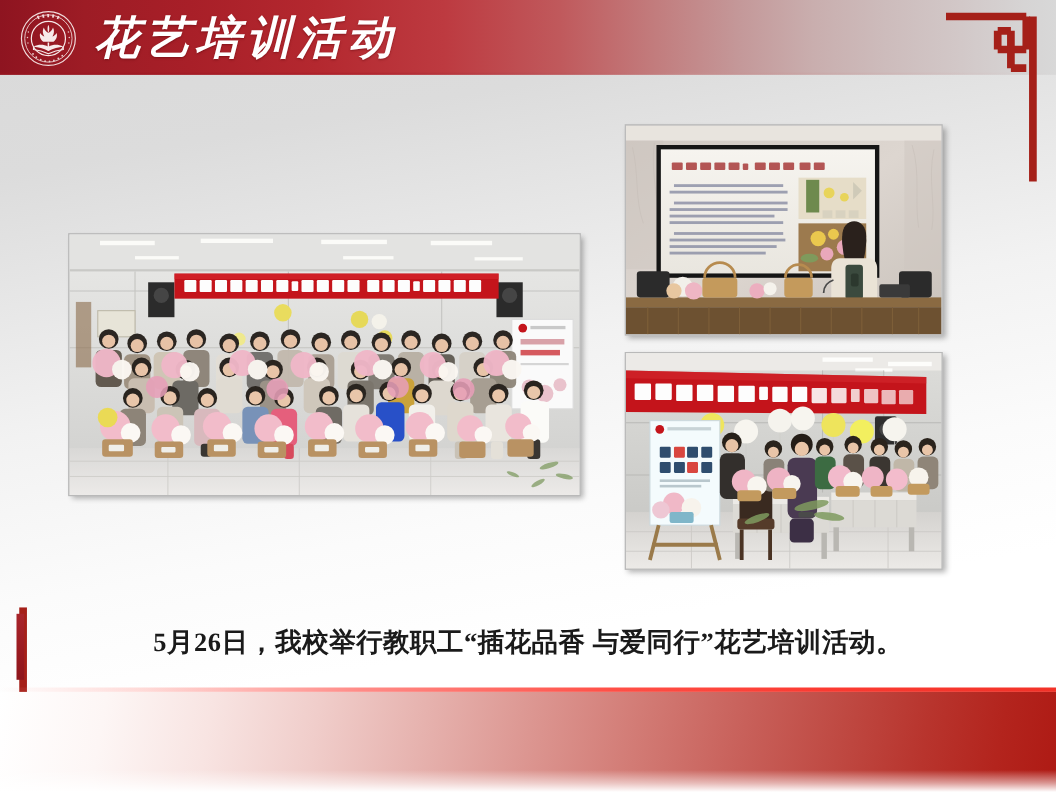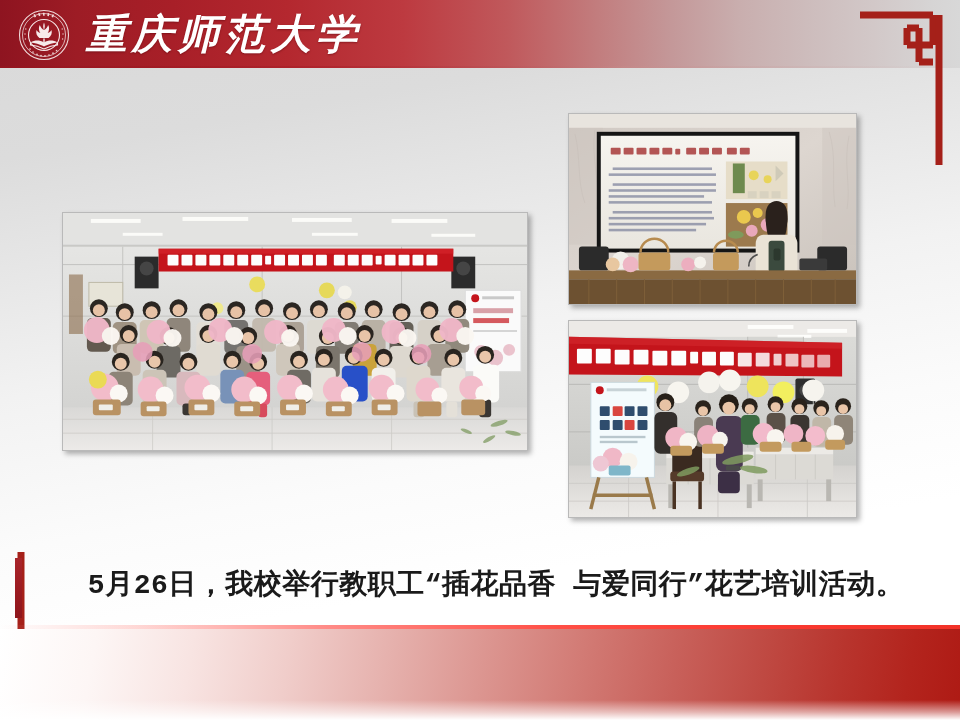--- a/index.html
+++ b/index.html
@@ -94,27 +94,27 @@
 
   
   .caption-bar {
     position: absolute;
     left: 15px; top: 558px;
     width: 7px; height: 60px;
     background: linear-gradient(180deg, #a8252b 0%, #9b1b21 55%, #8e161c 100%);
   }
   .caption-text {
     position: absolute;
-    left: 76px; top: 552px;
+    left: 60px; top: 552px;
     width: 840px; height: 64px;
     display: flex;
     align-items: center;
     justify-content: center;
-    font-family: Liberation Mono, monospace;
-    font-size: 28px;
+    font-family: Liberation Serif, serif;
+    font-size: 24px;
     font-weight: bold;
     color: #1a1a1a;
     letter-spacing: 0.5px;
     white-space: nowrap;
   }
 
   
   .footer-accent {
     position: absolute;
     left: 0; top: 625px;
@@ -182,21 +182,21 @@
           <circle cx="44.6" cy="30" r="0.7"></circle>
       </g>
 
       <path d="M26 13.5c-1.1 2.6-1.1 5 .1 7.6-2.1-1.2-3.6-3-4.3-5.2-1.4 2.5-1.1 5.7.5 8.2-1.6-.5-2.9-1.6-3.8-3.1-.9 3 .3 6.2 2.9 7.9h9.2c2.6-1.7 3.8-4.9 2.9-7.9-.9 1.5-2.2 2.6-3.8 3.1 1.6-2.5 1.9-5.7.5-8.2-.7 2.2-2.2 4-4.3 5.2 1.2-2.6 1.2-5 .1-7.6z" fill="#f7eaea"></path>
       <path d="M26 29.6v7.6" stroke="#f7eaea" stroke-width="1.4"></path>
       <path d="M12.5 33.4c4.5-2.4 8.9-2.4 13.5 0 4.6-2.4 9-2.4 13.5 0-4.5.4-8.9 1.6-13.5 3.9-4.6-2.3-9-3.5-13.5-3.9z" fill="#f7eaea"></path>
       <path d="M12.5 33.4v2.6c4.5.4 8.9 1.6 13.5 3.9 4.6-2.3 9-3.5 13.5-3.9v-2.6" fill="none" stroke="#f7eaea" stroke-width="1.1"></path>
     </svg>
   </div>
 
-  <div class="header-title">重庆师范大学</div>
+  <div class="header-title">花艺培训活动</div>
 
   <div class="corner-tr">
     <svg viewBox="0 0 90 160" width="90" height="160" aria-hidden="true">
       <g fill="none" stroke="#a52019" stroke-width="7">
         <path d="M4 7h73"></path>
         <path d="M77 7v30"></path>
         <path d="M77 37h-26"></path>
         <path d="M51 37v-17"></path>
         <path d="M51 20h12"></path>
         <path d="M63 20v34"></path>

